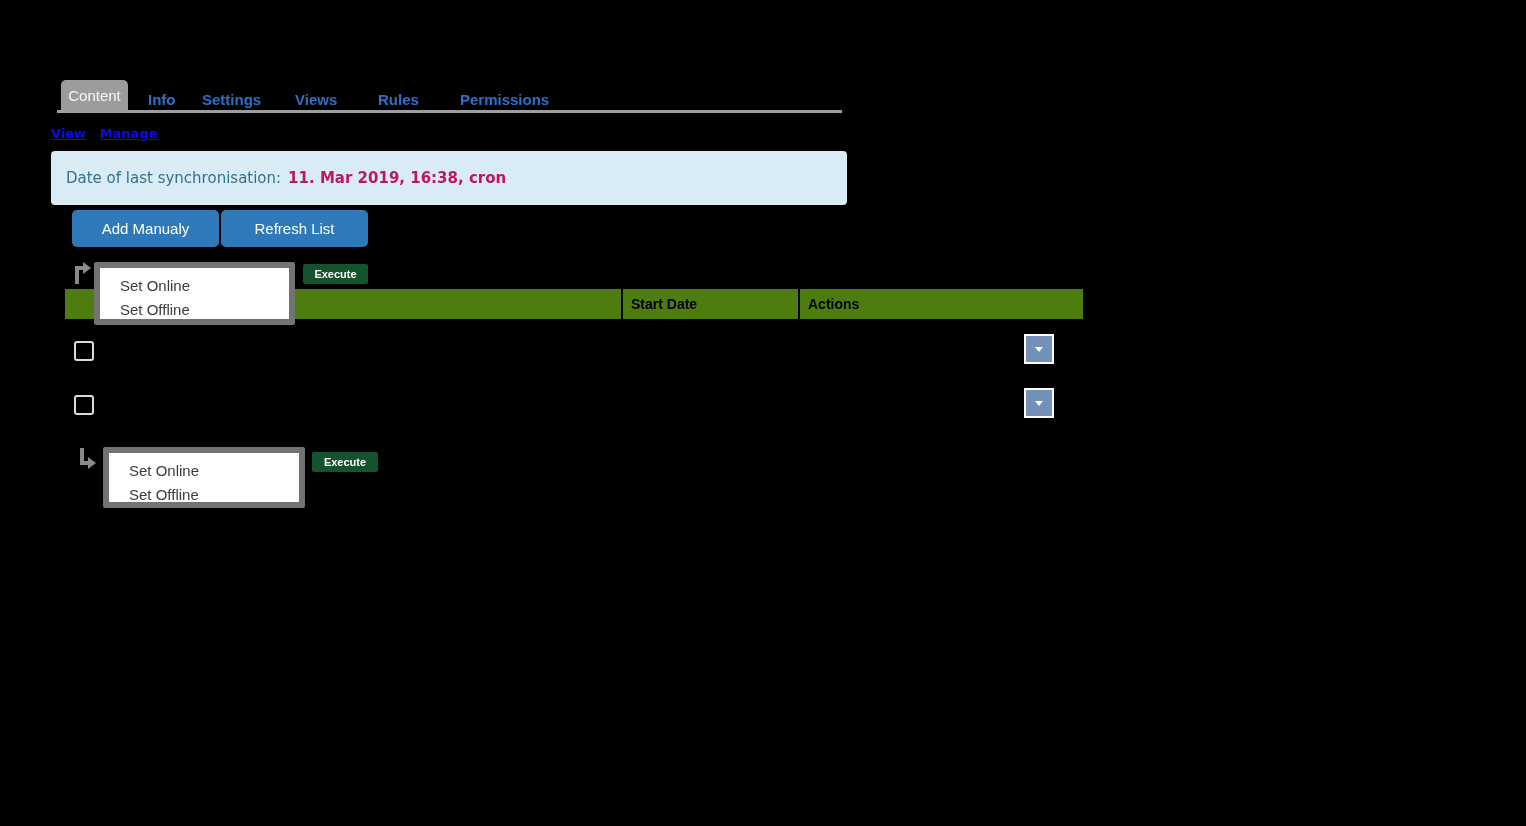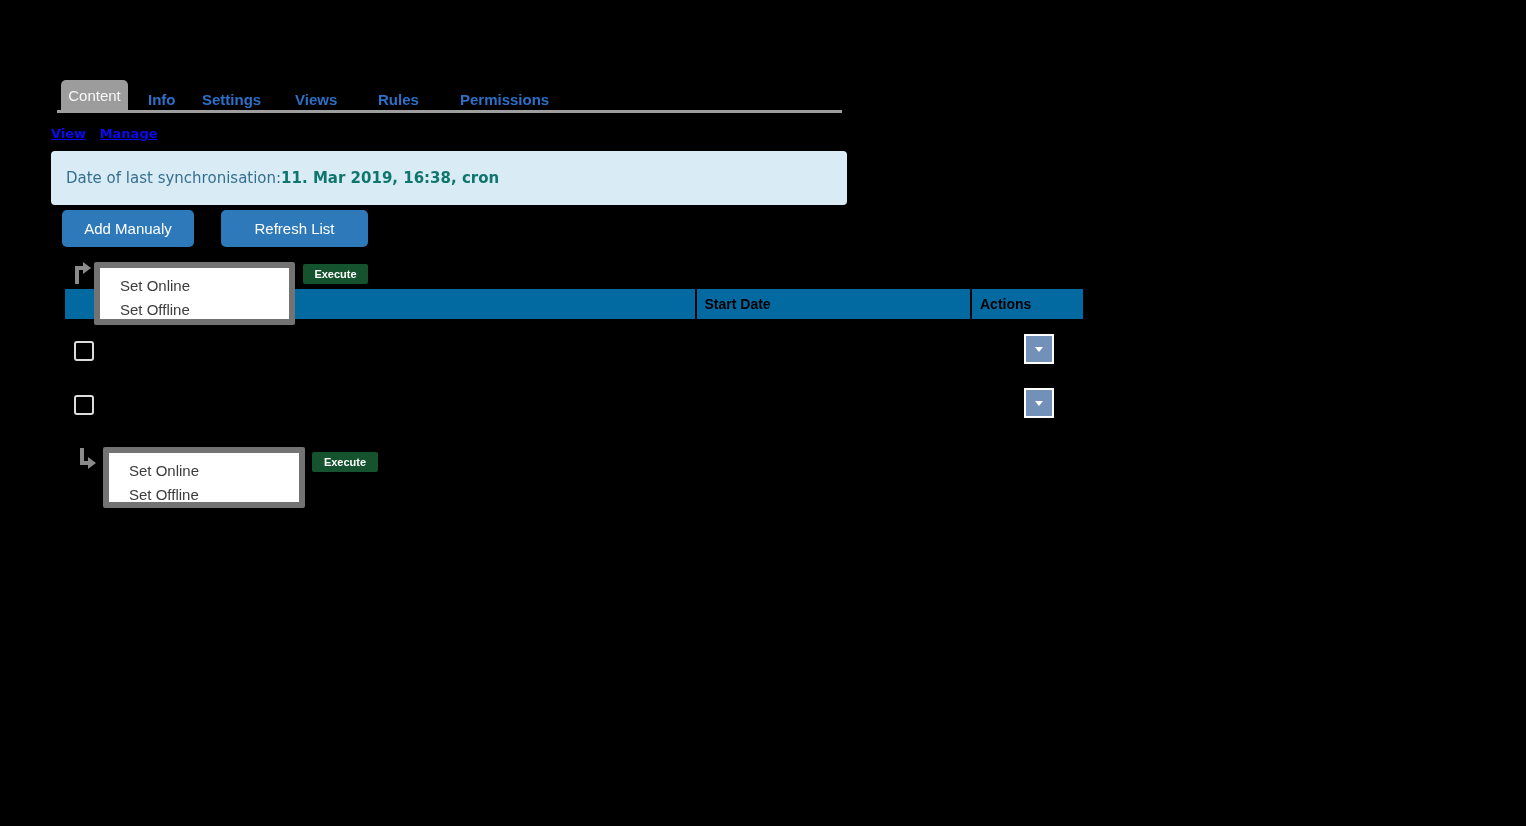--- a/index.html
+++ b/index.html
@@ -16,26 +16,26 @@
 
   
   .top-links{position:absolute;left:51px;top:126px;font-size:13px;font-weight:bold;
     font-family:"DejaVu Sans",sans-serif;}
   .top-links a{color:#0b0bef;text-decoration:underline;margin-right:9px;cursor:pointer;margin-top:44px;}
 
   
   .sync-box{position:absolute;left:51px;top:151px;width:796px;height:54px;background:#d9ebf5;
     border-radius:4px;display:flex;align-items:center;padding-left:15px;box-sizing:border-box;
     font-family:"DejaVu Sans",sans-serif;font-size:15px;color:#35708e;}
-  .sync-box b{color:#0f766e;}
+  .sync-box b{margin-left:7px;color:#be185d;}
 
   
   .btn-big{position:absolute;top:210px;height:37px;background:#2e79ba;border:none;border-radius:5px;
     color:#fff;font-size:15px;font-family:"Liberation Sans",sans-serif;cursor:pointer;}
-  .btn-add{left:62px;width:132px;}
+  .btn-add{left:72px;width:147px;}
   .btn-refresh{left:221px;width:147px;}
 
   
   .btn-exec{position:absolute;height:20px;background:#14532d;border:none;border-radius:2px;
     color:#fff;font-weight:bold;font-size:11px;font-family:"Liberation Sans",sans-serif;cursor:pointer;}
   .exec-top{left:303px;top:264px;width:65px;}
   .exec-bottom{left:312px;top:452px;width:66px;}
 
   
   .arrow-icon{position:absolute;}
@@ -43,28 +43,28 @@
   .arrow-bottom{left:77px;top:448px;}
 
   
   .menu-panel{position:absolute;background:#fff;border:6px solid #737373;border-radius:2px;
     box-sizing:border-box;z-index:5;padding-top:6px;}
   .menu-top{left:94px;top:262px;width:201px;height:63px;}
   .menu-bottom{left:103px;top:447px;width:202px;height:61px;}
   .menu-item{height:24px;line-height:24px;padding-left:20px;font-size:15px;color:#3c3c3c;cursor:pointer;}
 
   
-  .thead{position:absolute;left:65px;top:289px;width:1018px;height:30px;background:#0369a1;
-    display:flex;z-index:1;justify-content:space-between;}
+  .thead{position:absolute;left:65px;top:289px;width:1018px;height:30px;background:#4d7c0f;
+    display:flex;z-index:1;}
   .th{box-sizing:border-box;line-height:30px;font-size:14px;font-weight:bold;color:#000;
     padding-left:8px;}
   .th-name{width:556px;}
   .th-start{width:177px;border-left:2px solid #000;}
   .th-end{width:172px;border-left:2px solid #000;}
-  .th-actions{width:113px;border-left:2px solid #000;margin-left:25px;}
+  .th-actions{width:113px;border-left:2px solid #000;}
 
   
   .row-checkbox{position:absolute;left:74px;width:16px;height:16px;border:2px solid #dcdcdc;
     border-radius:3px;background:transparent;cursor:pointer;}
   .cb-1{top:341px;}
   .cb-2{top:395px;}
   .row-action-btn{position:absolute;left:1024px;width:30px;height:30px;background:#7390b8;
     border:2px solid #fff;box-sizing:border-box;display:flex;align-items:center;justify-content:center;
     cursor:pointer;}
   .ab-1{top:334px;}

